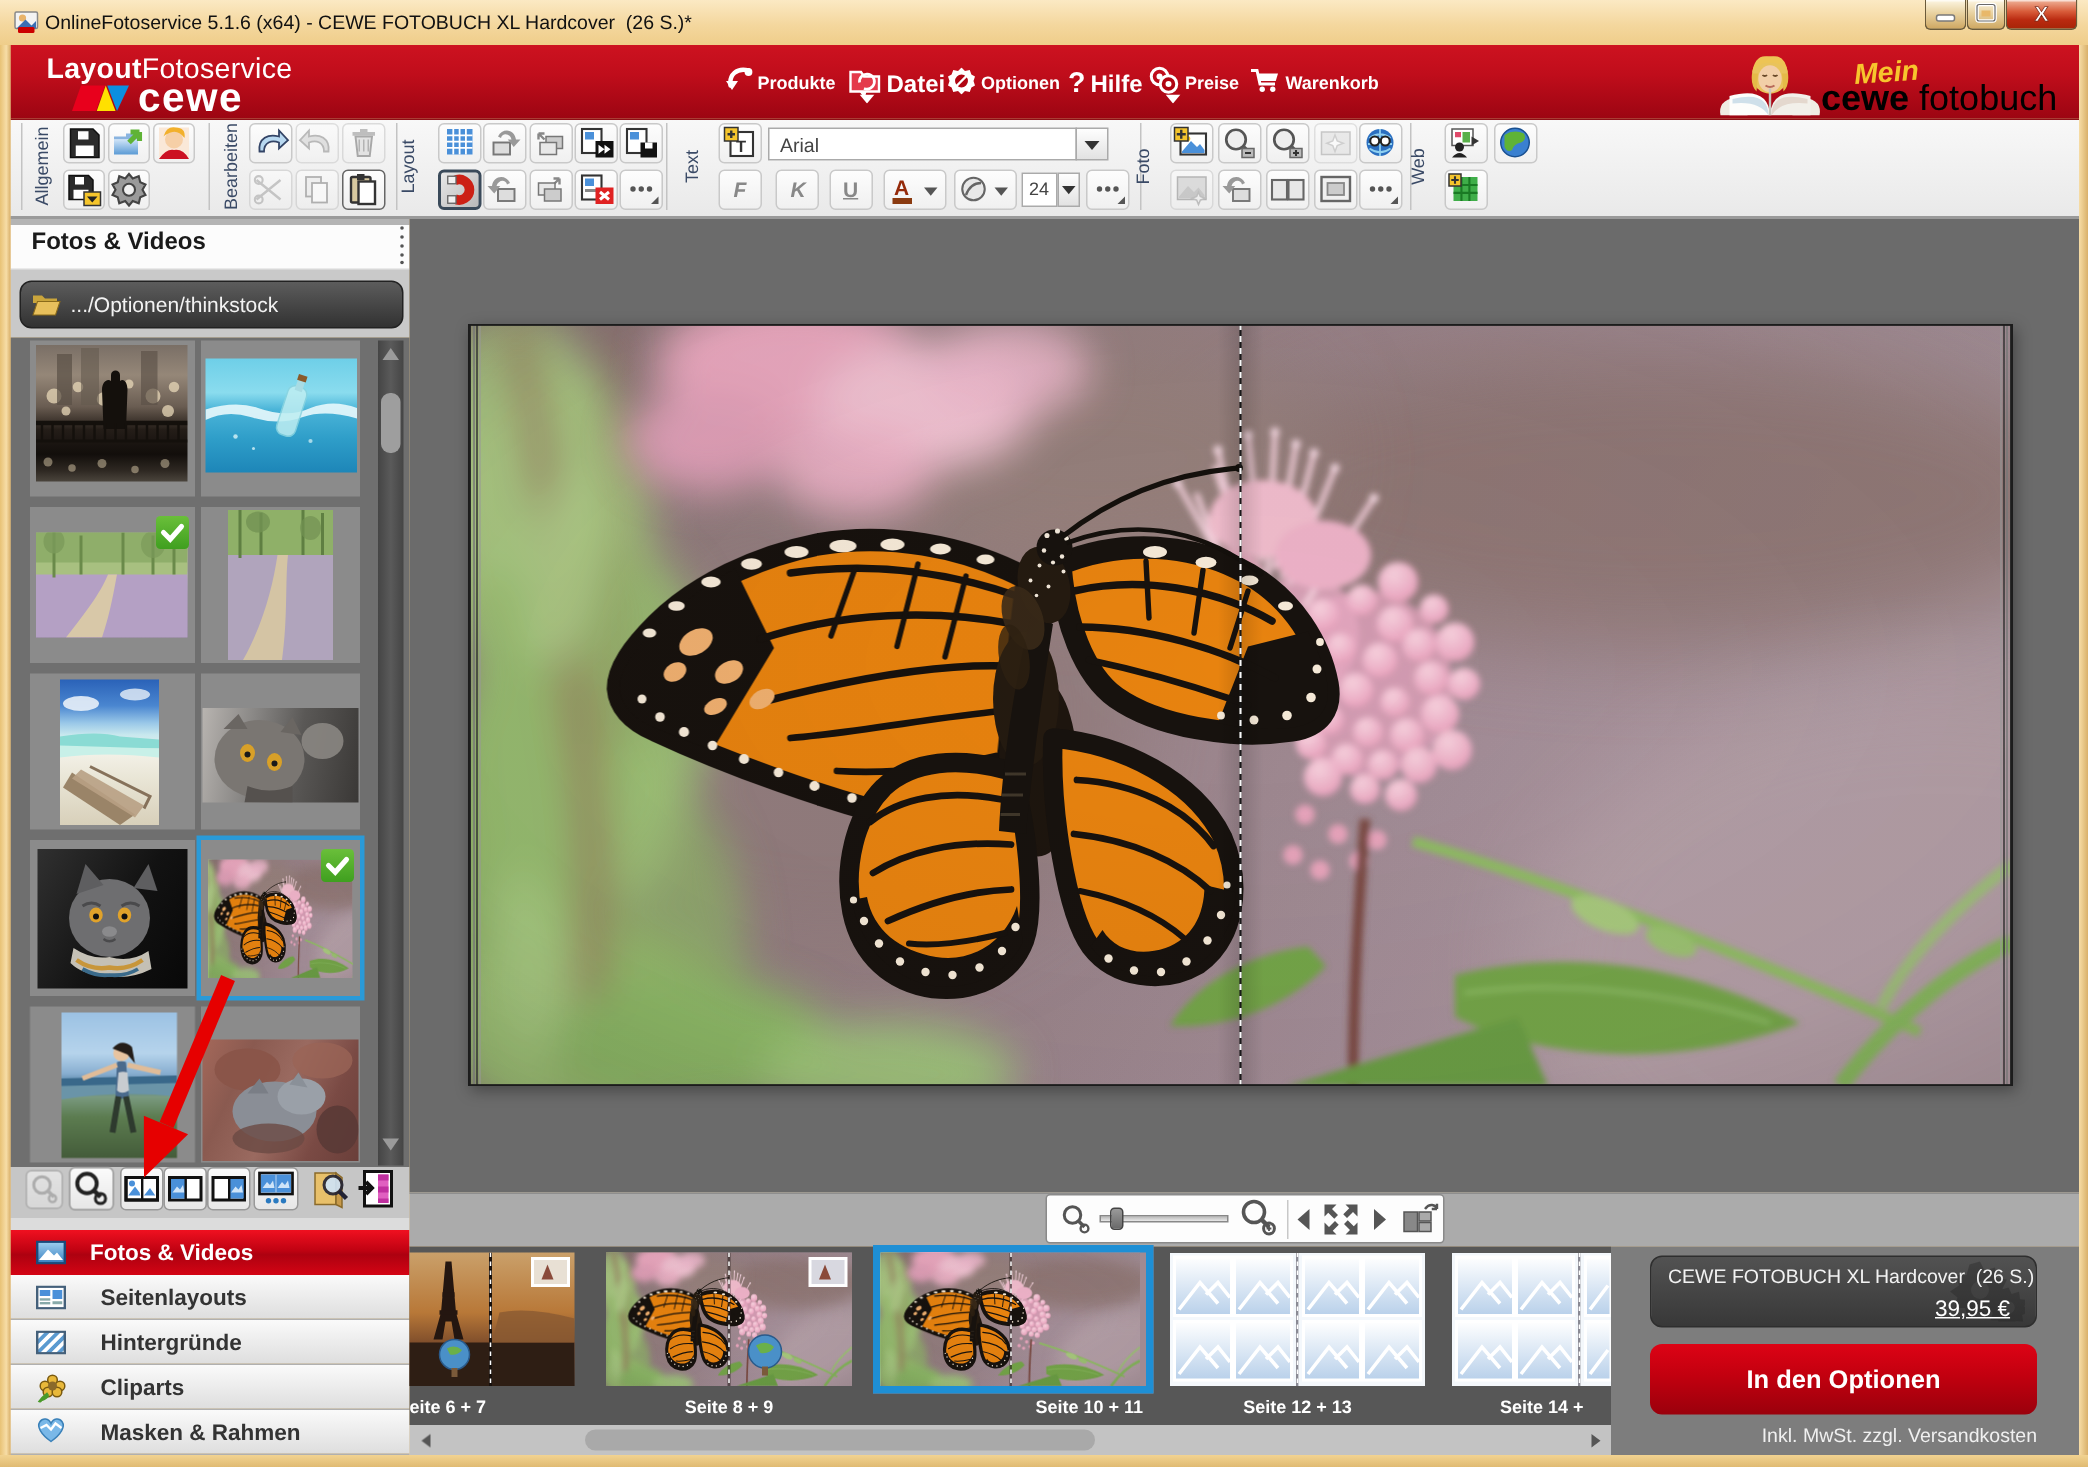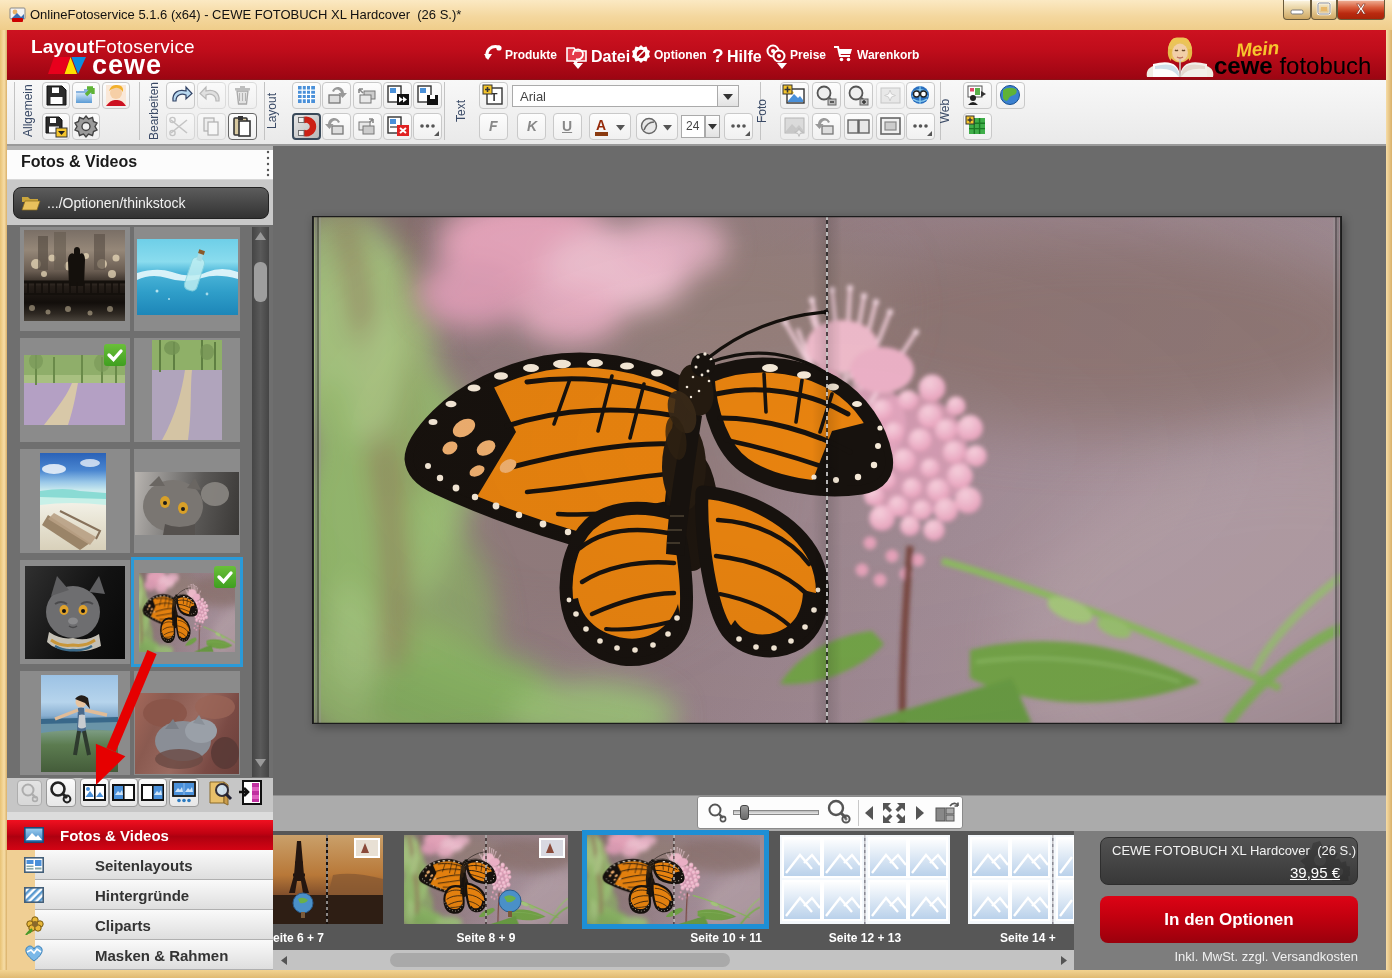--- a/index.html
+++ b/index.html
@@ -17,21 +17,21 @@
 .tbtn{background:linear-gradient(#fdfdfd,#f0f0f0);border:1px solid #c9c9c9;border-radius:4px;box-sizing:border-box;}
 .tsep{top:82px;width:1px;height:58px;background:#c3c3c3;}
 
 #lp-head{left:7px;top:150px;width:266px;height:29px;background:#fcfcfc;border-bottom:1px solid #d8d8d8;}
 #lp-gray{left:7px;top:180px;width:266px;height:45px;background:#c9c9c9;}
 #folderpill{left:13px;top:187px;width:256px;height:32px;border-radius:8px;background:linear-gradient(#5c5c5c,#323232);border:1px solid #222;box-sizing:border-box;}
 #thumbs{left:7px;top:225px;width:266px;height:553px;background:#6f6f6f;}
 .cell{position:absolute;background:#8b8b8b;}
 #lp-btns{left:7px;top:778px;width:266px;height:34px;background:#c6c6c6;}
 #lp-gap{left:7px;top:812px;width:266px;height:8px;background:#dcdcdc;}
-.navrow{left:7px;width:266px;height:30px;background:linear-gradient(#fafafa,#dedede);border-bottom:1px solid #b0b0b0;box-sizing:border-box;margin-left:28px;}
+.navrow{left:7px;width:266px;height:30px;background:linear-gradient(#fafafa,#dedede);border-bottom:1px solid #b0b0b0;box-sizing:border-box;}
 .navrow .txt{position:absolute;left:60px;top:7px;font-weight:bold;font-size:15px;color:#333;}
 #nav-red{left:7px;top:820px;width:266px;height:30px;background:linear-gradient(#f01020,#c00212 45%,#ad0110 55%,#d40414);}
 .sbtn{background:linear-gradient(#fbfbfb,#e7e7e7);border:1px solid #999;border-radius:4px;box-sizing:border-box;}
 
 #canvas{left:273px;top:146px;width:1113px;height:649px;background:#6b6b6b;}
 #zoomstrip{left:273px;top:795px;width:1113px;height:36px;background:#ababab;border-top:1px solid #8e8e8e;box-sizing:border-box;}
 #zoombox{left:697px;top:796px;width:266px;height:33px;background:#fdfdfd;border:1px solid #8a8a8a;border-radius:3px;box-sizing:border-box;}
 #filmstrip{left:273px;top:831px;width:801px;height:119px;background:#575757;}
 #hscroll{left:273px;top:950px;width:801px;height:20px;background:#c3c3c3;}
 #rightpanel{left:1074px;top:831px;width:312px;height:139px;background:#7d7d7d;}

